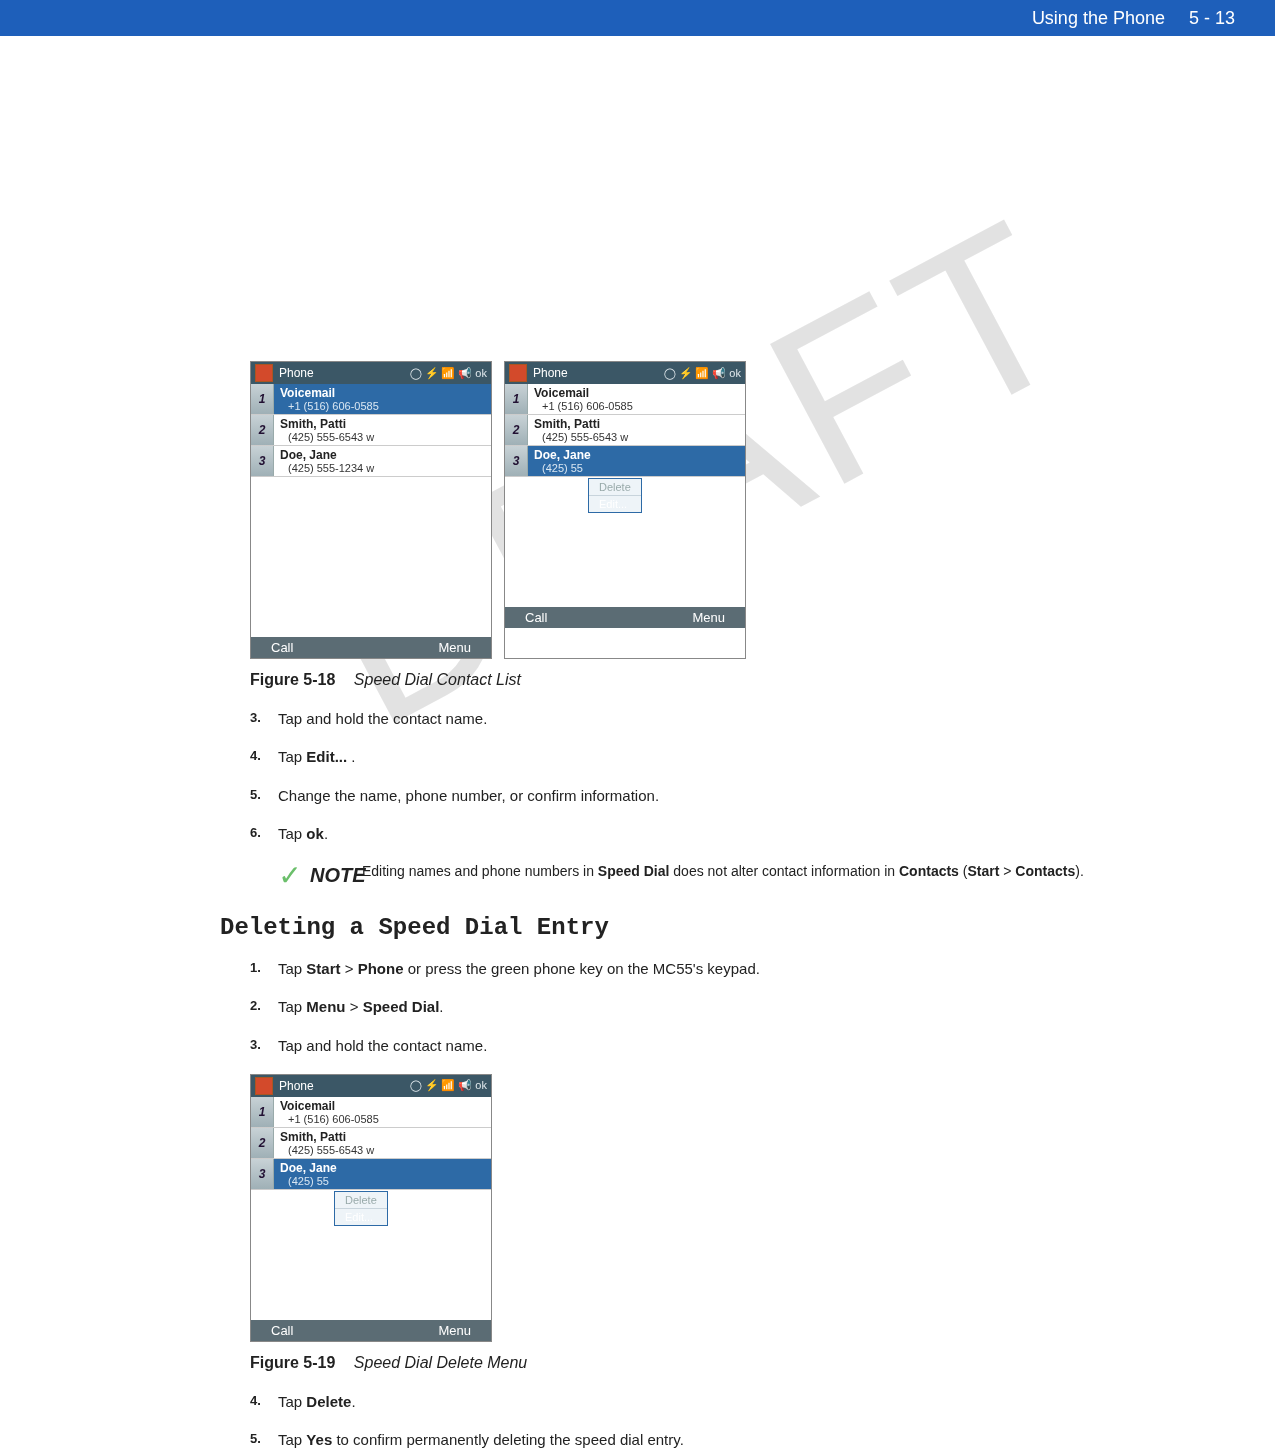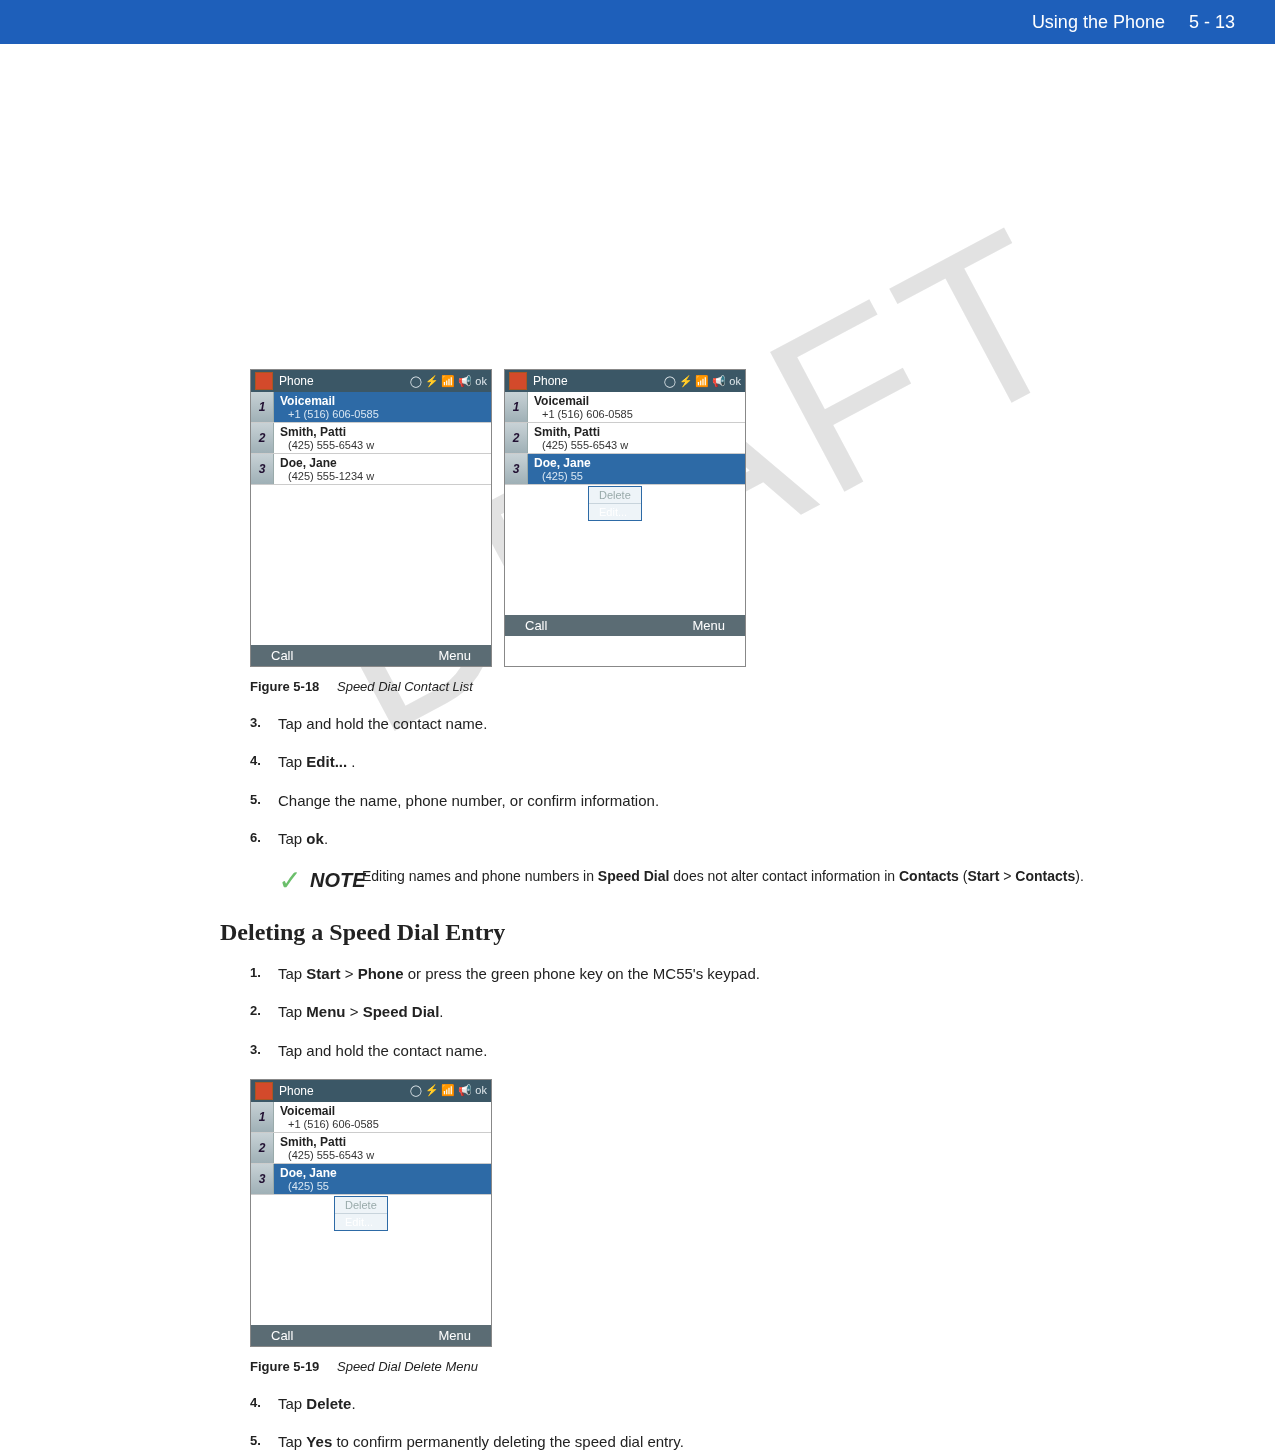--- a/index.html
+++ b/index.html
@@ -1,16 +1,16 @@
 <!DOCTYPE html>
 <html><head>
 <meta charset="utf-8">
 <style>
   body { margin:0; padding:0; font-family: Arial, Helvetica, sans-serif; font-size:14px; color:#222; background:#fff; width:1275px; }
-  .header-bar { background:#1e5fba; color:#fff; height:44px; display:flex; justify-content:flex-end; align-items:center; padding-right:40px; font-size:18px; }
+  .header-bar { background:#1e5fba; color:#fff; height:36px; display:flex; justify-content:flex-end; align-items:center; padding-right:40px; font-size:18px; }
   .header-bar .chapter { font-family: 'Arial Narrow', Arial, sans-serif; font-stretch: condensed; }
   .header-bar .pagenum { margin-left:24px; font-family: 'Arial Narrow', Arial, sans-serif; }
   .content { padding:60px 120px 40px 120px; position:relative; }
   .phone-row { display:flex; gap:12px; margin-left:130px; }
   .phone { width:240px; border:1px solid #888; background:#fff; font-size:12px; }
   .phone-title { background:#3b5766; color:#fff; display:flex; align-items:center; padding:2px 4px; gap:6px; }
   .phone-title .winflag { width:16px; height:16px; background:#d34a2b; border:1px solid #a52; position:relative; }
   .phone-title .stat { margin-left:auto; font-size:11px; color:#e0e8ec; }
   .sd-row { display:flex; align-items:stretch; border-bottom:1px solid #ccc; }
   .sd-num { width:22px; background:linear-gradient(#c8d2d6,#9fb0b6); color:#213; display:flex; align-items:center; justify-content:center; font-weight:bold; border-right:1px solid #9aa; font-style:italic; }
@@ -19,32 +19,32 @@
   .sd-body .num { color:#333; font-size:11px;margin-left:8px; }
   .sd-row.sel { background:#2d6aa6; color:#fff; }
   .sd-row.sel .num { color:#d8e6f2; }
   .sd-blank { height:160px; background:#fff; }
   .sd-blank.short { height:130px; }
   .phone-bottom { background:#5b6c74; color:#fff; display:flex; justify-content:space-between; padding:3px 20px; font-size:13px; }
   .ctx { position:absolute; left:60px; top:32px; border:1px solid #2d6aa6; background:#eef4f8; font-size:11px; }
   .ctx div { padding:2px 10px; border-bottom:1px solid #c8d4dc; }
   .ctx div:last-child { border-bottom:none; }
   .ctx .del { color:#9aa; }
-  .fig-caption { margin:12px 0 20px 130px; font-size:13px; }
+  .fig-caption { margin:12px 0 20px 130px; font-size:16px; }
   .fig-caption .label { font-family:'Arial Narrow', Arial; font-weight:bold; margin-right:14px; }
   .fig-caption .desc { font-style:italic; }
   ol.steps { list-style:none; padding:0; margin:0 0 18px 130px; }
   ol.steps li { display:flex; margin-bottom:18px; line-height:1.35; }
   ol.steps li .sn { font-weight:bold; font-size:13px; width:28px; flex-shrink:0; }
   ol.steps li .stext { flex:1; font-size:15px; }
   .note-box { display:flex; margin:6px 0 24px 150px; align-items:flex-start; }
   .note-box .check { color:#6bbf6b; font-size:28px; width:40px; text-align:center; line-height:1; }
   .note-box .nlabel { font-style:italic; font-weight:bold; font-size:20px; width:52px; flex-shrink:0; padding-top:2px; }
   .note-box .ntext { font-size:14px; line-height:1.4; }
-  h2.subsection { font-family:Liberation Serif, serif; font-stretch:condensed; font-weight:bold; font-size:24px; margin:24px 0 18px 100px; }
+  h2.subsection { font-family:Liberation Mono, monospace; font-stretch:condensed; font-weight:bold; font-size:24px; margin:24px 0 18px 100px; }
   b { font-weight:bold; }
   .watermark { position:absolute; left:160px; top:190px; font-size:230px; color:#ccc; opacity:0.55; font-family:Arial; letter-spacing:8px; transform:rotate(-28deg); pointer-events:none; z-index:0; }
   .content > * { position:relative; z-index:1; }
   .content > .watermark { z-index:0; }
   .sd-body-wrap { position:relative; flex:1;border-radius:8px; }
 </style>
 </head>
 <body>
 
 <div class="header-bar">

